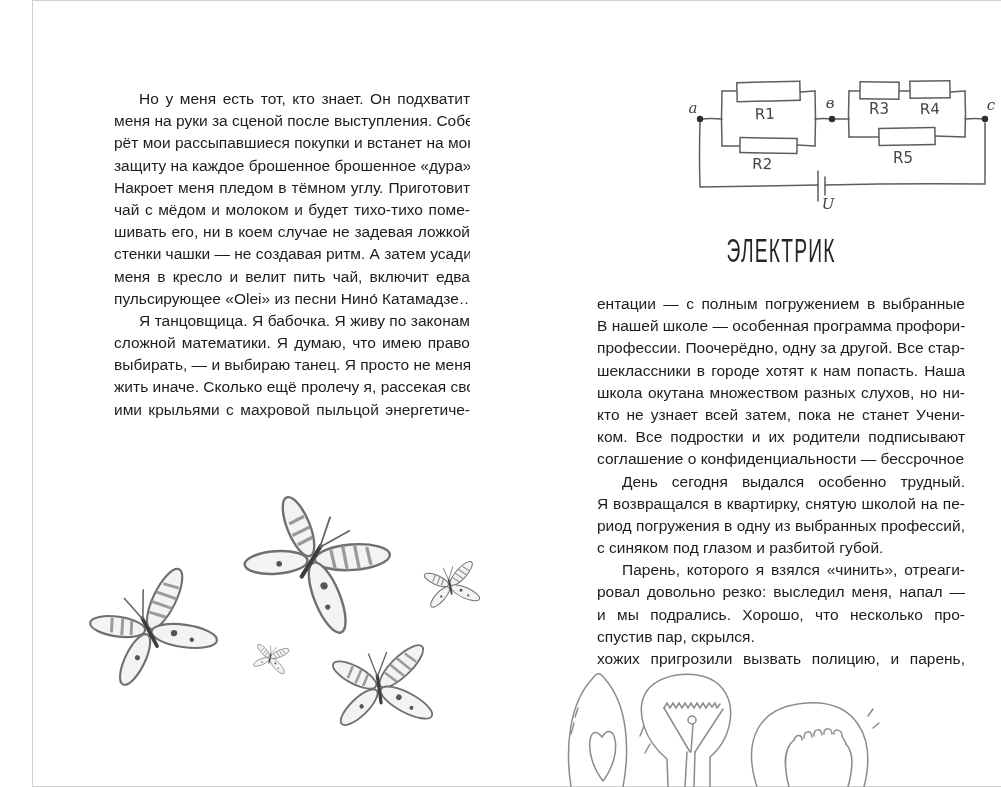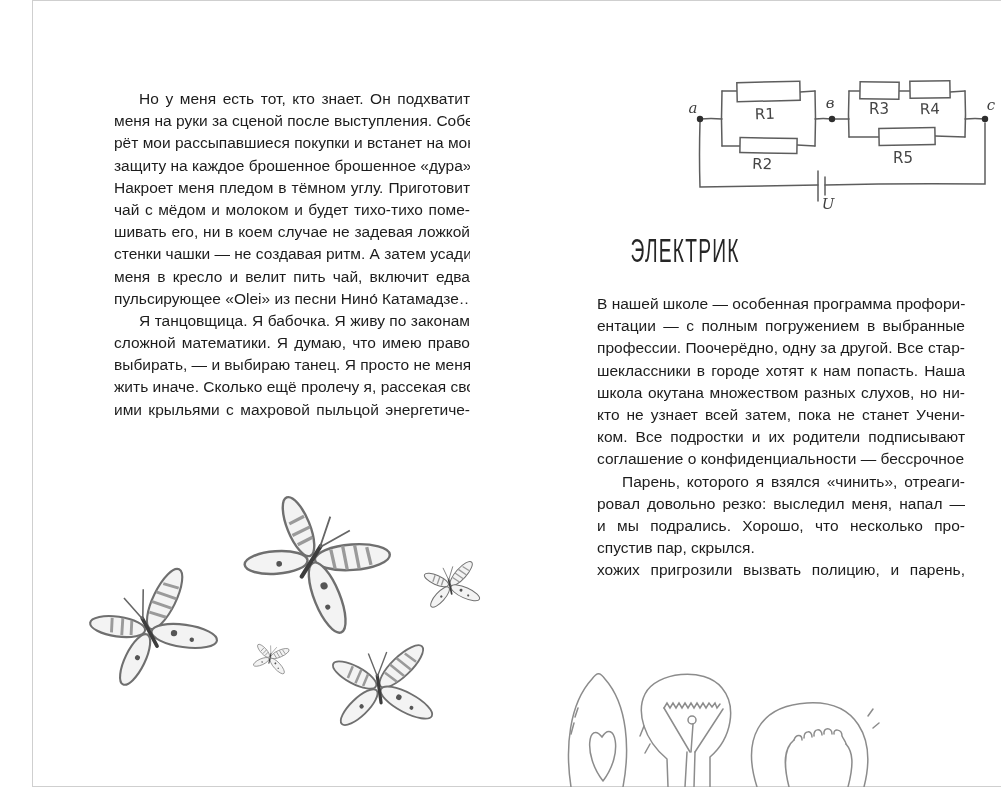--- a/index.html
+++ b/index.html
@@ -6,21 +6,21 @@
   #spread{position:relative;width:1001px;height:787px;background:#fff;overflow:hidden;
           box-shadow:inset 0 0 0 1px #cfcfcf;
           font-family:"Liberation Sans","DejaVu Sans",sans-serif;color:#1c1c1c;margin-left:32px;}
   .textcol{position:absolute;font-size:15.5px;}
   .tline{height:22.2px;line-height:22.2px;white-space:nowrap;overflow:hidden;
          text-align:justify;text-align-last:justify;}
   .tline.plast{text-align-last:left;}
   .para.ind .tline:first-child{text-indent:25px;}
   #left-text{left:82px;top:88px;width:356px;}
   #right-text{left:565px;top:293px;width:368px;}
-  #chapter-heading{position:absolute;left:565px;top:233px;width:368px;text-align:left;}
+  #chapter-heading{position:absolute;left:565px;top:233px;width:368px;text-align:center;}
   #chapter-heading span{display:inline-block;font-size:31px;font-weight:500;letter-spacing:2px;
         color:#262626;transform:scaleX(.62) scaleY(1.08);transform-origin:center;}
   svg{position:absolute;}
   #circuit-svg{left:640px;top:75px;}
   #butterflies-svg{left:40px;top:458px;}
   #bulbs-svg{left:520px;top:660px;}
   .hand{font-family:"DejaVu Serif",serif;font-style:italic;font-size:15px;fill:#3f3f3f;}
   .rlabel{font-family:"DejaVu Sans",sans-serif;font-size:15px;fill:#454545;}
 </style>
 </head>
@@ -130,28 +130,34 @@
       <text x="231" y="88" class="rlabel" text-anchor="middle">R5</text>
       <text x="156" y="134" class="hand" text-anchor="middle">U</text>
     </svg>
 
     <div id="chapter-heading">
       <span>ЭЛЕКТРИК</span>
     </div>
 
     <div id="right-text" class="textcol">
         <div class="para">
+          <div class="tline">ентации — с полным погружением в выбранные</div>
           <div class="tline">В нашей школе — особенная программа профори-</div>
-          <div class="tline">ентации — с полным погружением в выбранные</div>
           <div class="tline">профессии. Поочерёдно, одну за другой. Все стар-</div>
           <div class="tline">шеклассники в городе хотят к нам попасть. Наша</div>
           <div class="tline">школа окутана множеством разных слухов, но ни-</div>
           <div class="tline">кто не узнает всей затем, пока не станет Учени-</div>
           <div class="tline">ком. Все подростки и их родители подписывают</div>
           <div class="tline plast">соглашение о конфиденциальности — бессрочное.</div>
+        </div>
+        <div class="para ind">
+          <div class="tline">День сегодня выдался особенно трудный.</div>
+          <div class="tline">Я возвращался в квартирку, снятую школой на пе-</div>
+          <div class="tline">риод погружения в одну из выбранных профессий,</div>
+          <div class="tline plast">с синяком под глазом и разбитой губой.</div>
         </div>
         <div class="para ind">
           <div class="tline">Парень, которого я взялся «чинить», отреаги-</div>
           <div class="tline">ровал довольно резко: выследил меня, напал —</div>
           <div class="tline">и мы подрались. Хорошо, что несколько про-</div>
           <div class="tline plast">спустив пар, скрылся.</div>
           <div class="tline">хожих пригрозили вызвать полицию, и парень,</div>
         </div>
       </div>
 

